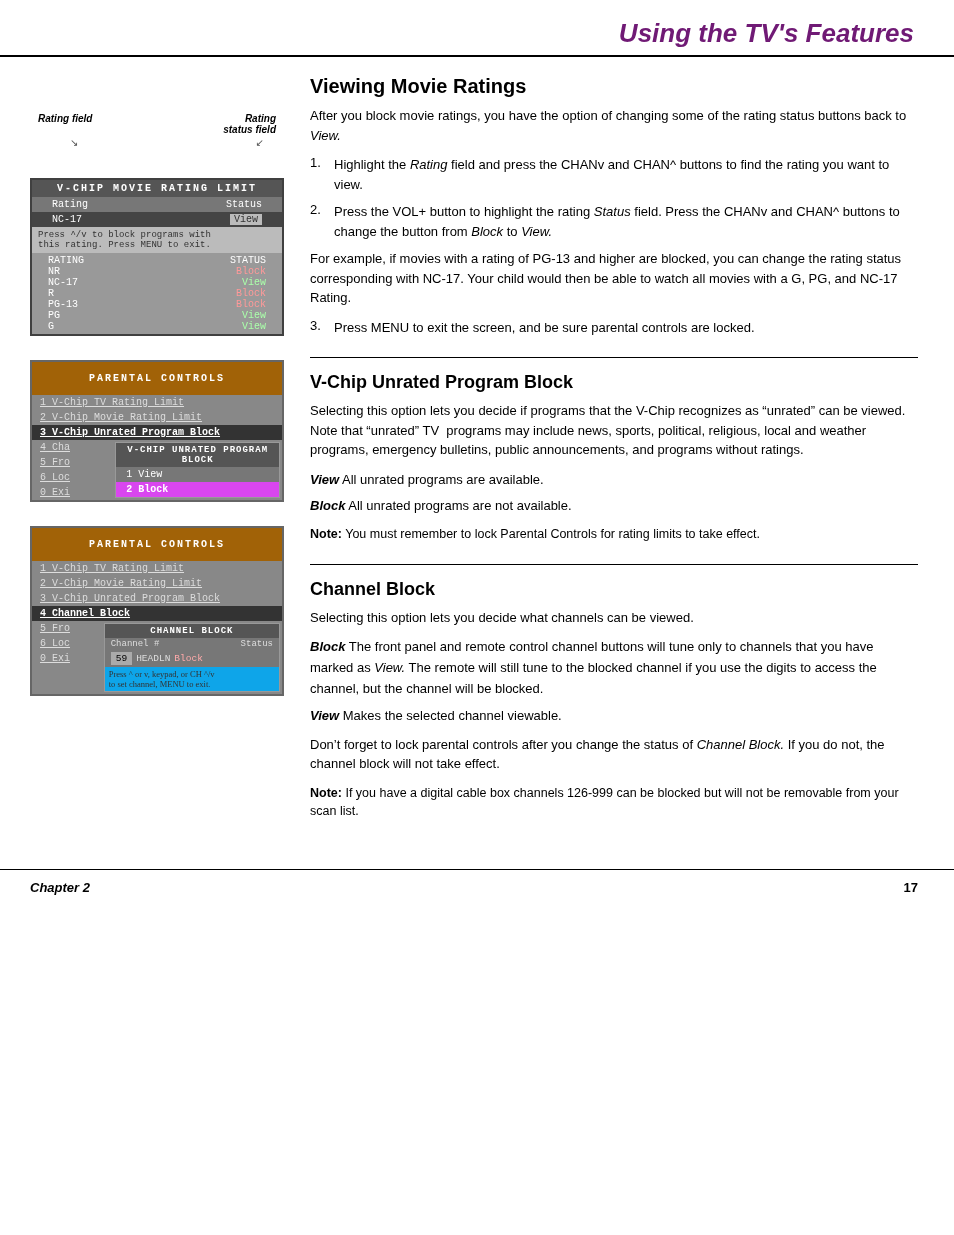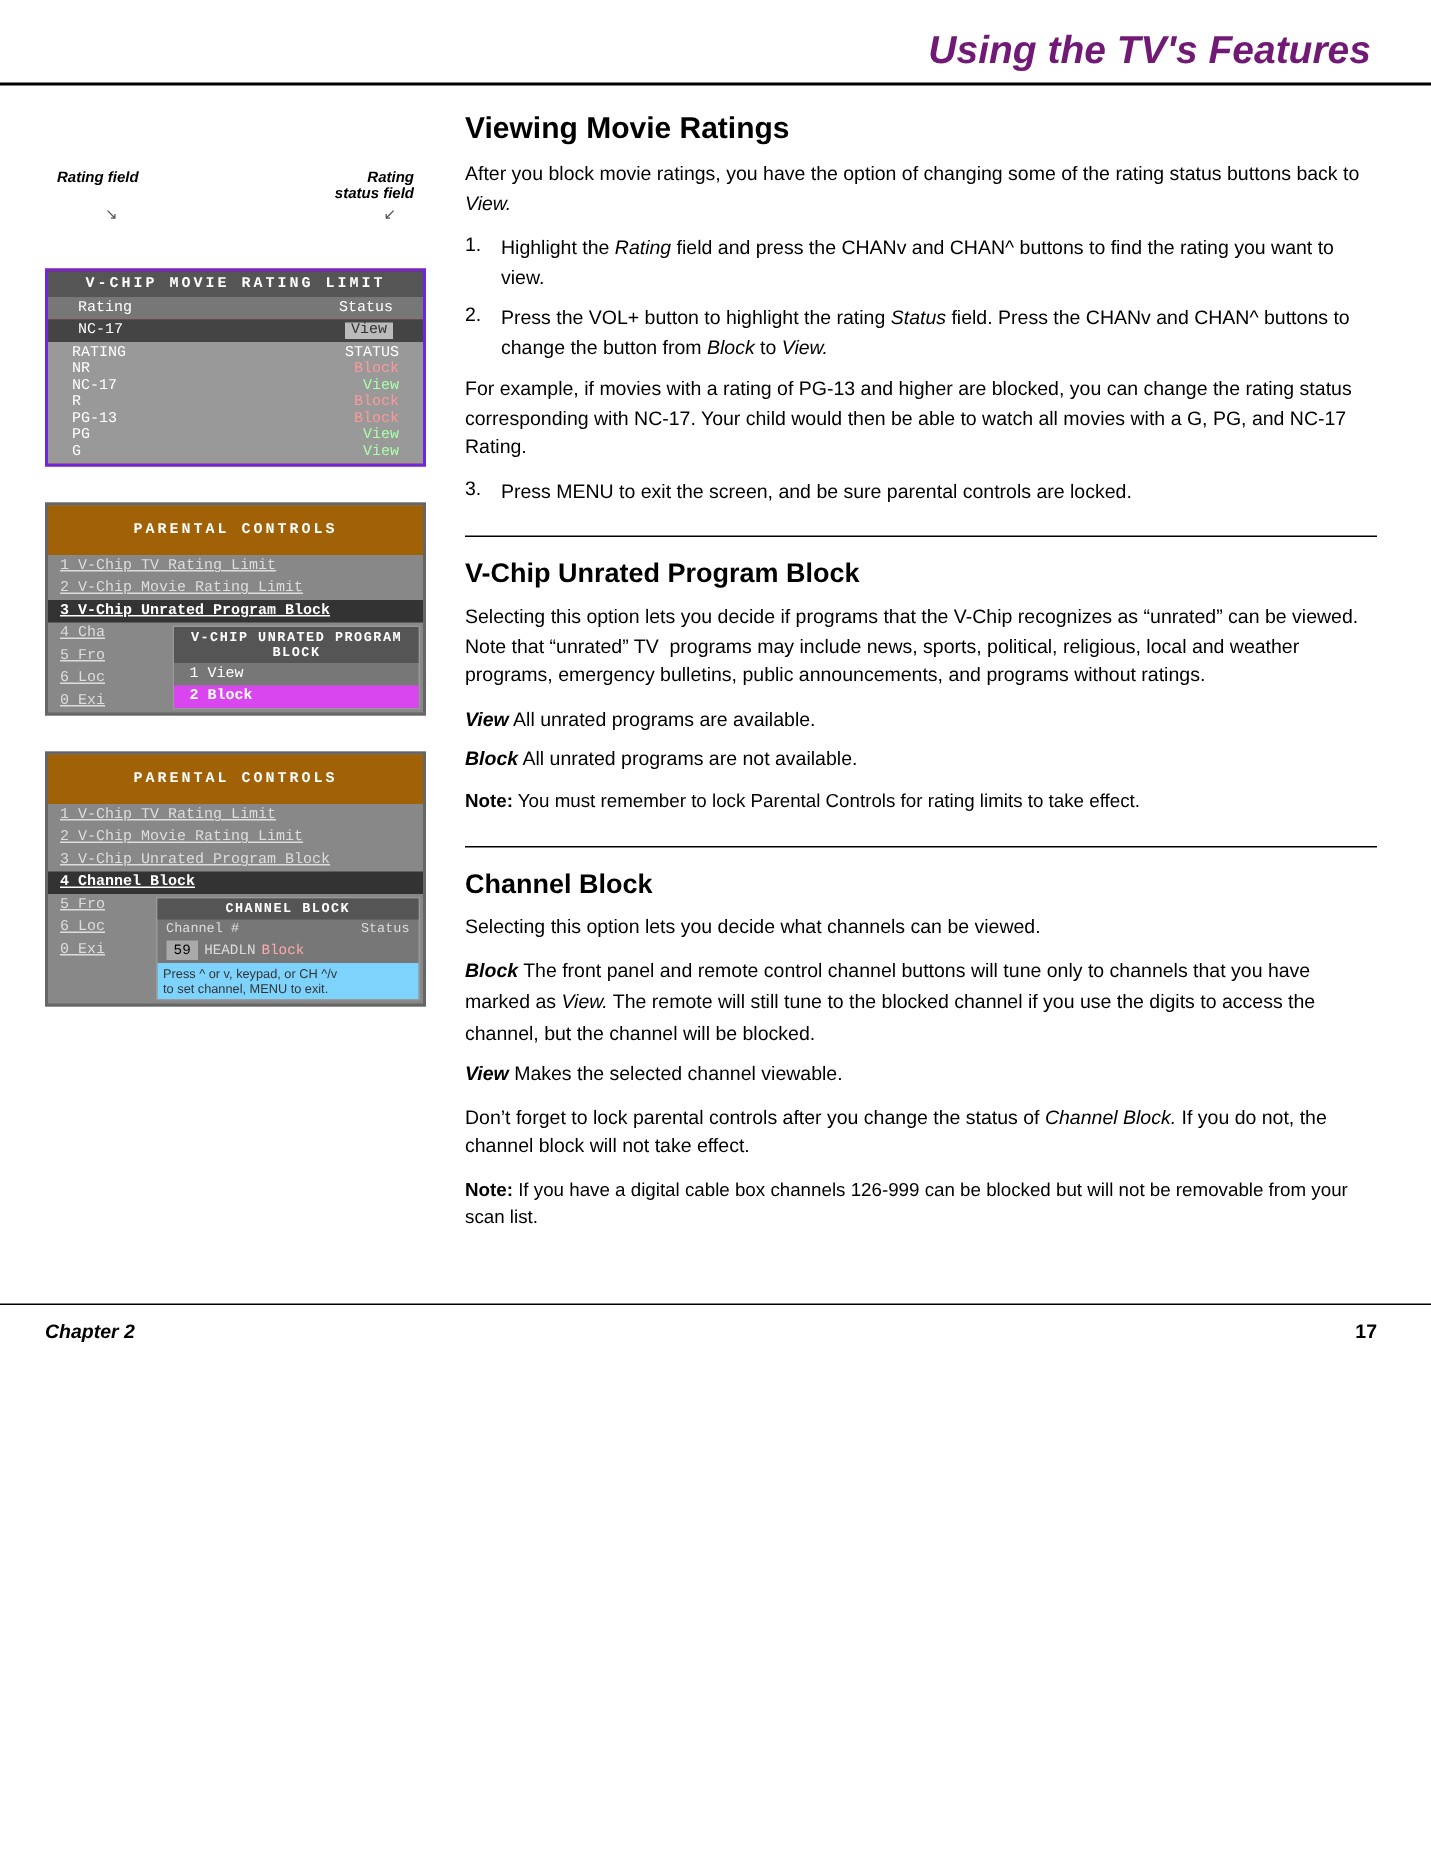--- a/index.html
+++ b/index.html
@@ -38,22 +38,22 @@
       padding: 20px 16px 20px 30px;
       flex-shrink: 0;
     }
     .right-col {
       flex: 1;
       padding: 18px 36px 20px 10px;
     }
 
     
     .screen-mockup {
-      border: 2px solid #6d28d9;
-      background: #b91c1c;
+      border: 2px solid #404040;
+      background: #d946ef;
       margin-bottom: 24px;
       font-family: 'Courier New', monospace;
       font-size: 10px;
       color: #fff;
       position: relative;
     }
     .screen-title-bar {
       background: #555;
       color: #fff;
       text-align: center;
@@ -217,20 +217,21 @@
         <div style="display:flex; justify-content:space-between; background:#777; color:#fff; padding:2px 20px; font-size:10px; font-family:'Courier New',monospace;">
           <span>Rating</span>
           <span>Status</span>
         </div>
 
         <div style="display:flex; justify-content:space-between; background:#444; color:#fff; padding:2px 20px; font-size:10px; font-family:'Courier New',monospace;">
           <span>NC-17</span>
           <span style="background:#bbb; color:#333; padding:0 4px;">View</span>
         </div>
 
+        <div style="background:#bbb; color:#333; font-size:9px; padding:3px 6px; font-family:'Courier New',monospace;">Press ^/v to block programs with<br>this rating. Press MENU to exit.</div>
 
         <div style="padding:2px 0; background:#999;">
           <div style="display:flex; justify-content:space-between; padding:0 16px; font-size:10px; font-family:'Courier New',monospace; color:#fff;">
             <span>RATING</span>
             <span>STATUS</span>
           </div>
           <div style="display:flex; justify-content:space-between; padding:0 16px; font-size:10px; font-family:'Courier New',monospace; color:#fff;">
             <span>NR</span>
             <span style="color:#ff9999;">Block</span>
           </div>
@@ -294,21 +295,21 @@
           <div class="chip-block-title">CHANNEL BLOCK</div>
           <div style="display:flex; justify-content:space-between; padding:1px 6px; font-size:9px; color:#ddd; font-family:'Courier New',monospace;">
             <span>Channel #</span>
             <span>Status</span>
           </div>
           <div style="display:flex; align-items:center; gap:4px; padding:2px 6px; font-size:9.5px; font-family:'Courier New',monospace;">
             <span style="background:#aaa; color:#000; padding:1px 5px;">59</span>
             <span style="color:#ddd;">HEADLN</span>
             <span style="color:#ffaaaa;">Block</span>
           </div>
-          <div style="background:#7dd3fc; color:#333; font-size:8.5px; padding:2px 4px; font-family:Liberation Sans, sans-serif;">Press ^ or v, keypad, or CH ^/v<br>to set channel, MENU to exit.</div>
+          <div style="background:#0ea5e9; color:#333; font-size:8.5px; padding:2px 4px; font-family:Liberation Serif, serif;">Press ^ or v, keypad, or CH ^/v<br>to set channel, MENU to exit.</div>
         </div>
       </div>
     </div>
 
   </div>
 
   <div class="right-col">
 
     <h2 class="section-title-main">Viewing Movie Ratings</h2>
 

